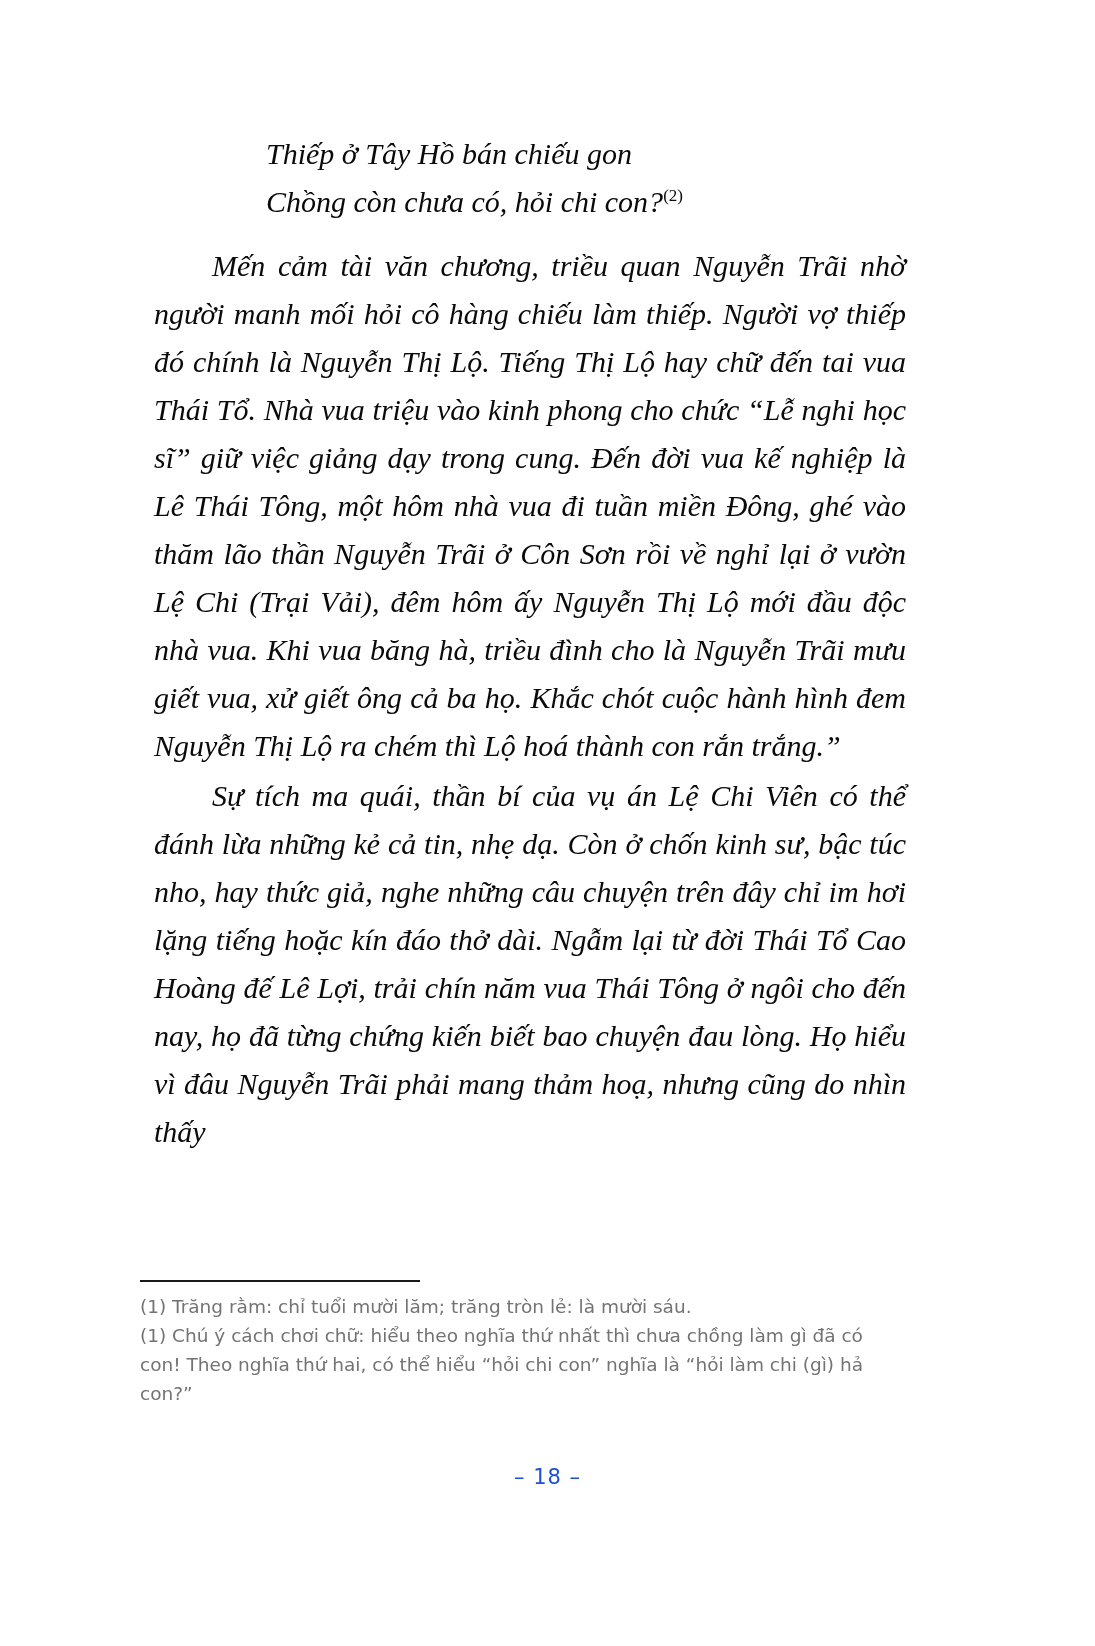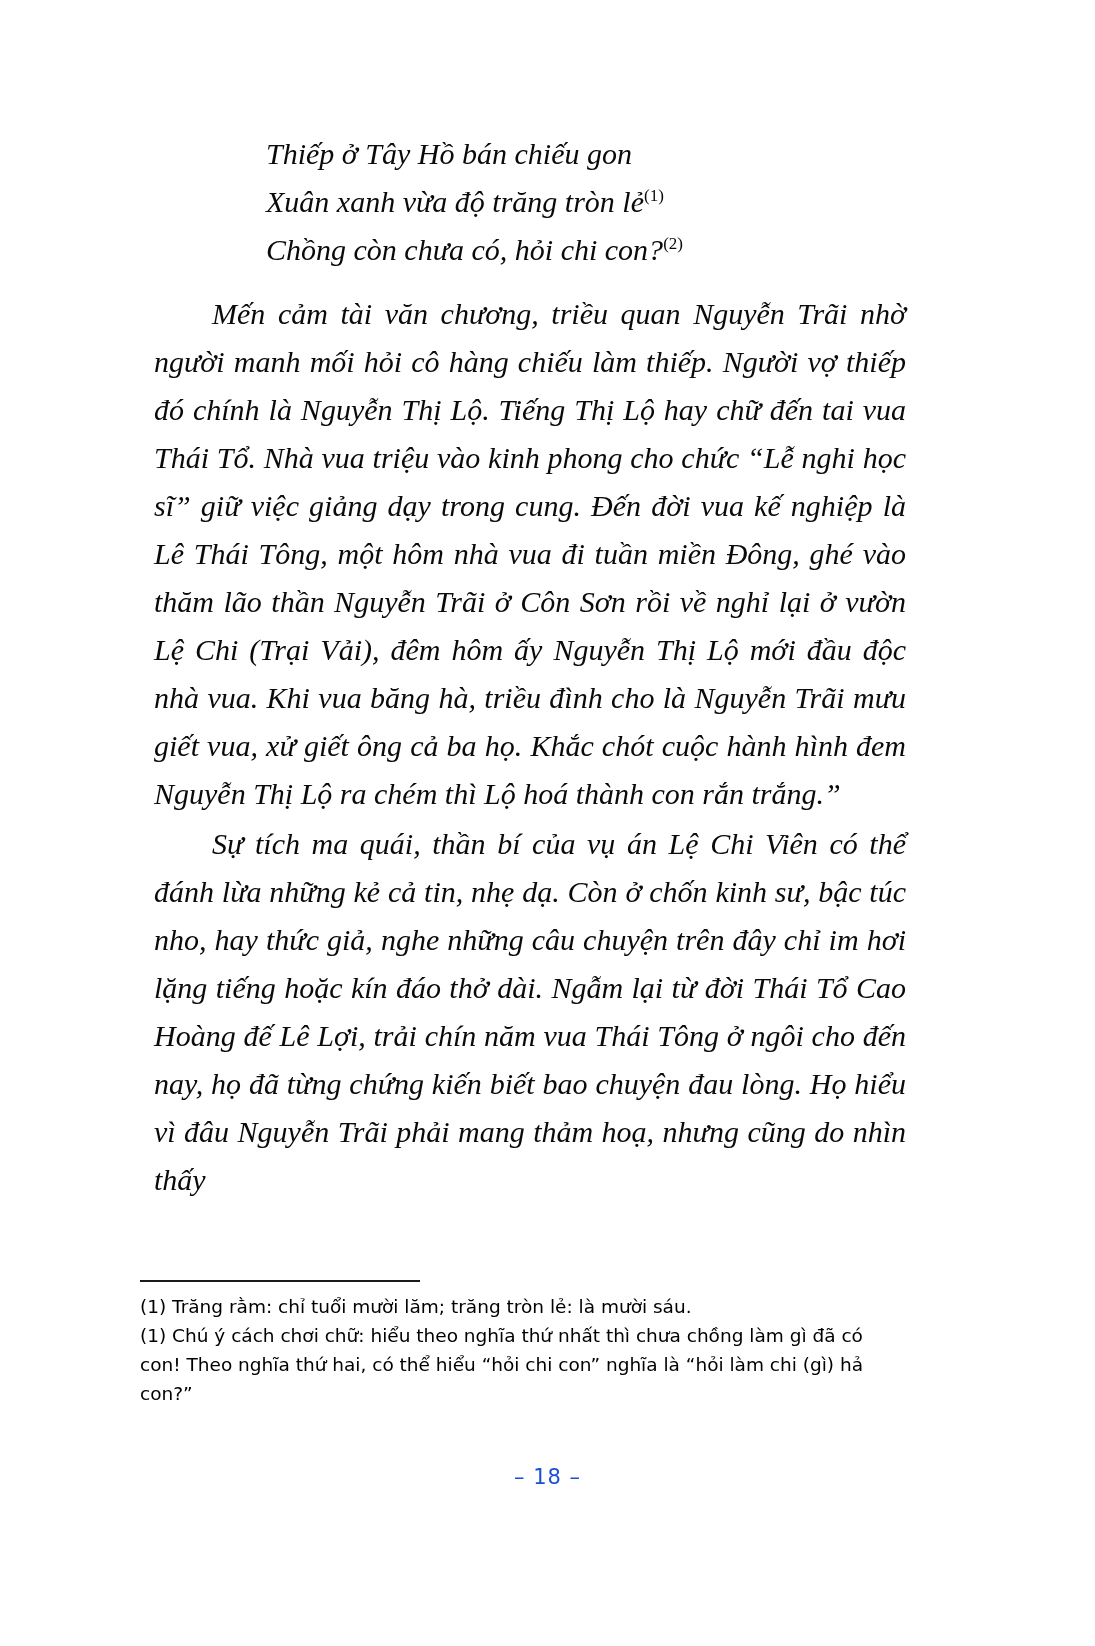--- a/index.html
+++ b/index.html
@@ -53,21 +53,21 @@
     margin-top: 2px;
   }
   .footnotes {
     position: absolute;
     left: 140px;
     top: 1280px;
     width: 752px;
     font-family: "DejaVu Sans", sans-serif;
     font-size: 18.5px;
     line-height: 29px;
-    color: #000000;
+    color: #737373;
   }
   .footnote-rule {
     width: 280px;
     height: 2px;
     background: #1a1a1a;
     margin: 0 0 10px 0;
   }
   .footnotes p {
     margin: 0;
   }
@@ -85,21 +85,20 @@
 </style>
 </head>
 <body>
 
 <div class="page">
 
   <div class="content">
 
     <div class="verse">
       <div class="line"><span>Thiếp ở Tây Hồ bán chiếu gon</span><sup></sup></div>
-      <div class="line"><span>Xuân xanh vừa độ trăng tròn lẻ</span><sup>(1)</sup></div>
       <div class="line"><span>Chồng còn chưa có, hỏi chi con?</span><sup>(2)</sup></div>
     </div>
 
     <p class="body">Mến cảm tài văn chương, triều quan Nguyễn Trãi nhờ người manh mối hỏi cô hàng chiếu làm thiếp. Người vợ thiếp đó chính là Nguyễn Thị Lộ. Tiếng Thị Lộ hay chữ đến tai vua Thái Tổ. Nhà vua triệu vào kinh phong cho chức “Lễ nghi học sĩ” giữ việc giảng dạy trong cung. Đến đời vua kế nghiệp là Lê Thái Tông, một hôm nhà vua đi tuần miền Đông, ghé vào thăm lão thần Nguyễn Trãi ở Côn Sơn rồi về nghỉ lại ở vườn Lệ Chi (Trại Vải), đêm hôm ấy Nguyễn Thị Lộ mới đầu độc nhà vua. Khi vua băng hà, triều đình cho là Nguyễn Trãi mưu giết vua, xử giết ông cả ba họ. Khắc chót cuộc hành hình đem Nguyễn Thị Lộ ra chém thì Lộ hoá thành con rắn trắng.”</p>
     <p class="body">Sự tích ma quái, thần bí của vụ án Lệ Chi Viên có thể đánh lừa những kẻ cả tin, nhẹ dạ. Còn ở chốn kinh sư, bậc túc nho, hay thức giả, nghe những câu chuyện trên đây chỉ im hơi lặng tiếng hoặc kín đáo thở dài. Ngẫm lại từ đời Thái Tổ Cao Hoàng đế Lê Lợi, trải chín năm vua Thái Tông ở ngôi cho đến nay, họ đã từng chứng kiến biết bao chuyện đau lòng. Họ hiểu vì đâu Nguyễn Trãi phải mang thảm hoạ, nhưng cũng do nhìn thấy</p>
 
   </div>
 
   <div class="footnotes">
     <div class="footnote-rule"></div>

